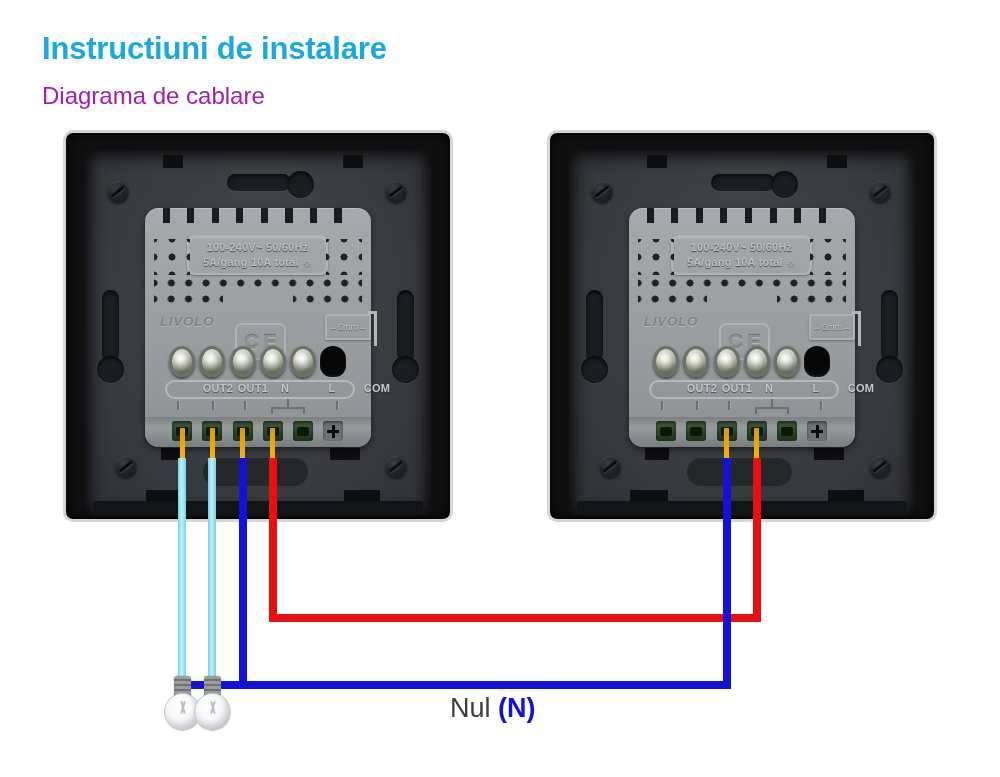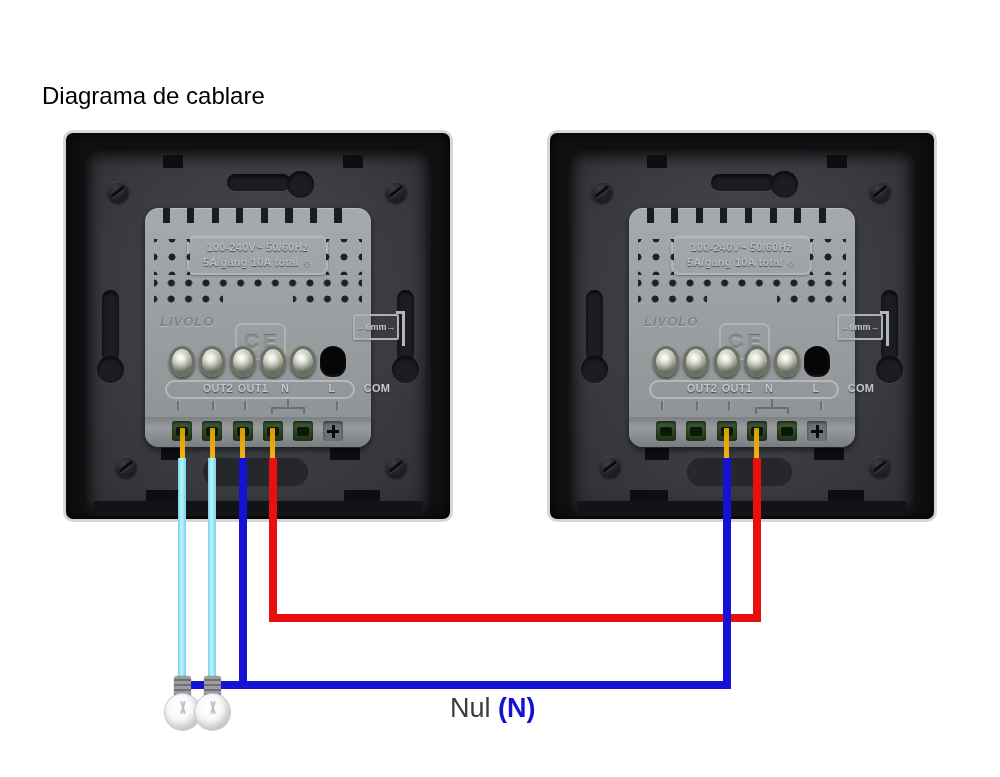--- a/index.html
+++ b/index.html
@@ -2,21 +2,21 @@
 <html><head>
 <meta charset="utf-8">
 <style>
   html,body{margin:0;padding:0;background:#ffffff;}
   .stage{position:relative;width:1000px;height:777px;background:#ffffff;overflow:hidden;
          font-family:"Liberation Sans",sans-serif;}
   .abs{position:absolute;}
 
   
   .title{left:42px;top:31px;font-size:31px;font-weight:bold;color:#1ba7e0;letter-spacing:-0.2px;}
-  .subtitle{left:42px;top:82px;font-size:24px;color:#000000;}
+  .subtitle{left:42px;top:82px;font-size:24px;color:#a21caf;}
 
   
   .switch{position:absolute;top:130px;width:390px;height:392px;}
   #sw1{left:63px;} #sw2{left:547px;}
   .glass{position:absolute;inset:0;background:#101010;border:3px solid #d6d6d6;border-radius:10px;
          box-sizing:border-box;box-shadow:inset 0 0 14px #000;}
   .panel{position:absolute;left:22px;top:20px;width:346px;height:366px;border-radius:6px;
          background:radial-gradient(ellipse at 50% 42%, #47494f 0%, #3a3c42 55%, #2e3035 100%);
          box-shadow:inset 0 8px 14px rgba(0,0,0,.5),inset 0 -8px 14px rgba(0,0,0,.45),
                     inset 8px 0 14px rgba(0,0,0,.3),inset -8px 0 14px rgba(0,0,0,.3);}
@@ -59,22 +59,22 @@
   .dots-b{left:181px;top:31px;width:36px;height:36px;background-size:18px 18px;}
   .dots-r1{left:9px;top:66px;width:208px;height:18px;background-size:17.33px 18px;}
   .dots-r2l{left:9px;top:82px;width:69px;height:18px;background-size:17.33px 18px;}
   .dots-r2r{left:148px;top:82px;width:69px;height:18px;background-size:17.33px 18px;}
   .ce{left:90px;top:87px;width:47px;height:33px;border:2px solid #b0b3b6;border-radius:7px;
       display:flex;align-items:center;justify-content:center;color:#8f9295;font-weight:bold;font-size:21px;
       letter-spacing:4px;text-indent:4px;text-shadow:0 1px 1px rgba(255,255,255,.3),0 -1px 1px rgba(60,62,65,.5);margin-top:28px;}
   .brand{left:15px;top:106px;font-style:italic;font-weight:bold;font-size:13px;color:#7f8285;
          letter-spacing:1px;text-shadow:0 1px 0 rgba(255,255,255,.3);}
   .gauge{left:180px;top:106px;width:42px;height:22px;border:2px solid #aeb1b4;border-radius:2px;
-         display:flex;align-items:center;justify-content:center;font-weight:bold;font-size:9px;color:#c6c9cc;
-         text-shadow:0 1px 1px rgba(45,47,50,.8);box-shadow:0 1px 2px rgba(55,57,60,.5);margin-left:28px;}
+         display:flex;align-items:center;justify-content:center;font-weight:normal;font-size:9px;color:#c6c9cc;
+         text-shadow:0 1px 1px rgba(45,47,50,.8);box-shadow:0 1px 2px rgba(55,57,60,.5);}
   .gauge::after{content:"";position:absolute;right:-8px;top:-5px;width:6px;height:32px;
          border-top:3px solid #b4b7ba;border-right:3px solid #b4b7ba;}
   .terminal{top:138px;width:26px;height:31px;border-radius:50%;box-sizing:border-box;border:3px solid #6d7165;
          background:radial-gradient(circle at 42% 35%, #ffffff 0%, #e4e6de 22%, #aab09f 45%, #6c7263 68%, #4c5244 100%);
          box-shadow:0 2px 3px rgba(0,0,0,.55),inset 0 2px 3px rgba(255,255,255,.5);}
   .t0{left:24px;} .t1{left:54px;} .t2{left:85px;} .t3{left:115px;} .t4{left:145px;}
   .com-hole{left:175px;top:138px;width:26px;height:31px;background:#060606;border-radius:13px 13px 11px 11px;
          box-shadow:inset 0 -2px 3px rgba(255,255,255,.08),0 1px 1px rgba(255,255,255,.12);}
   .t-pill{left:20px;top:172px;width:190px;height:19px;border:2px solid rgba(190,193,196,.8);
          border-radius:11px;box-sizing:border-box;}
@@ -130,20 +130,21 @@
   .phase-label{left:310px;top:628px;}
   .neutral-label{left:450px;top:693px;}
   .sym-l{font-weight:bold;color:#e31016;}
   .sym-n{font-weight:bold;color:#1412d4;}
 </style>
 </head>
 <body>
 
 <div class="stage">
 
+  <div class="abs title">Instructiuni de instalare</div>
   <div class="abs subtitle">Diagrama de cablare</div>
 
   <div class="switch" id="sw1">
     <div class="glass"></div>
     <div class="panel"></div>
     <div class="screw s-tl"></div>
     <div class="screw s-tr"></div>
     <div class="screw s-bl"></div>
     <div class="screw s-br"></div>
     <div class="kh kh-ts"></div>

